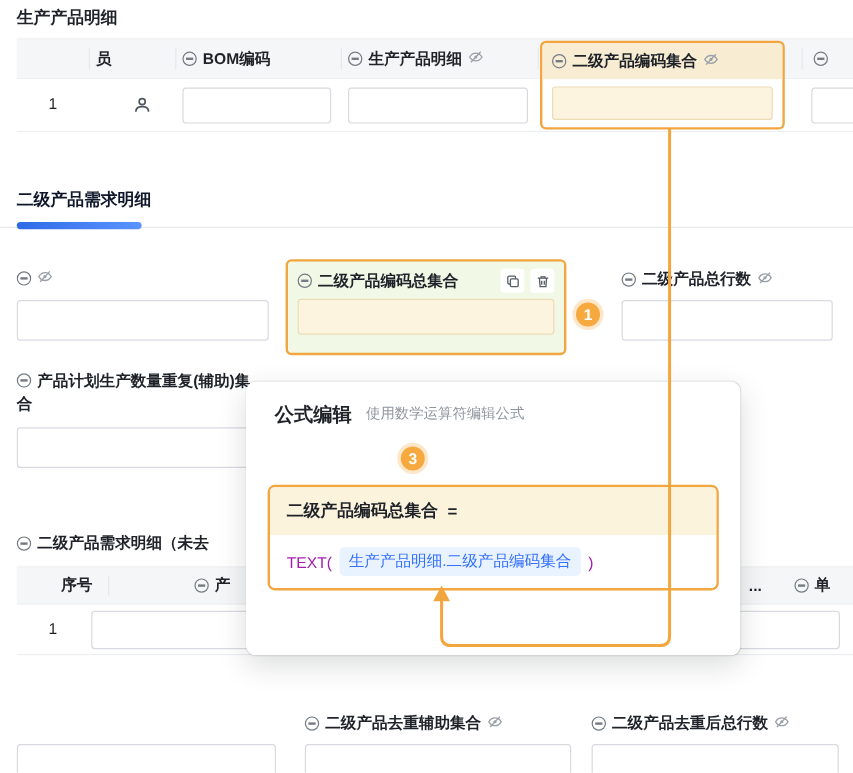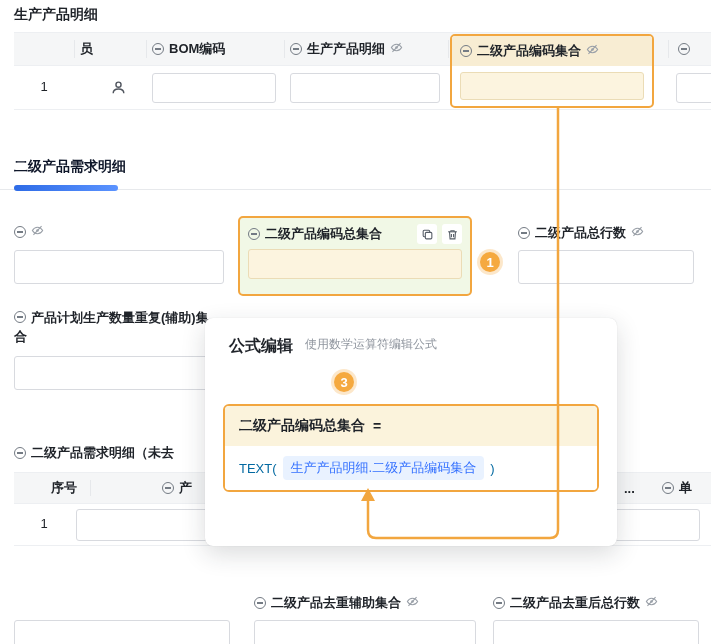--- a/index.html
+++ b/index.html
@@ -88,21 +88,21 @@
   #b3i{left:493px;top:620px;width:206px;height:34px}
 
   
   .dialog{position:absolute;left:205px;top:318px;width:412px;height:228px;background:#fff;border-radius:8px;box-shadow:0 8px 24px rgba(31,35,41,.16),0 0 1px rgba(31,35,41,.18);z-index:40}
   .dlg-head{display:flex;align-items:flex-start;gap:12px;padding:18px 24px 0}
   .dlg-title{font-size:16px;font-weight:700;color:#1F2329}
   .dlg-sub{font-size:12px;color:#8F959E}
   .fx-box{position:absolute;left:18px;top:86px;width:376px;height:88px;border:2px solid #F2A63F;border-radius:6px;overflow:hidden;background:#fff;cursor:text}
   .fx-l1{height:40px;background:#FBF3DC;display:flex;align-items:center;gap:8px;padding:0 14px;font-size:14px;font-weight:600;color:#1F2329}
   .fx-l2{height:44px;background:#fff;display:flex;align-items:center;gap:6px;padding:0 14px;font-size:13px}
-  .fx-fn{color:#0369a1}
+  .fx-fn{color:#a21caf}
   .chip{background:#E9F2FF;color:#3370FF;border-radius:4px;padding:3px 8px;font-size:13px;white-space:nowrap;cursor:pointer}
 
   
   .badge{position:absolute;width:20px;height:20px;border-radius:50%;background:#F5A93F;color:#fff;font-size:13px;font-weight:700;display:flex;align-items:center;justify-content:center;box-shadow:0 0 0 3px rgba(245,169,63,.28);z-index:60}
   #badge1{left:480px;top:252px}
   #badge3{left:334px;top:372px}
 
   .connector{position:absolute;left:0;top:0;z-index:55;pointer-events:none}
 </style>
 </head>

